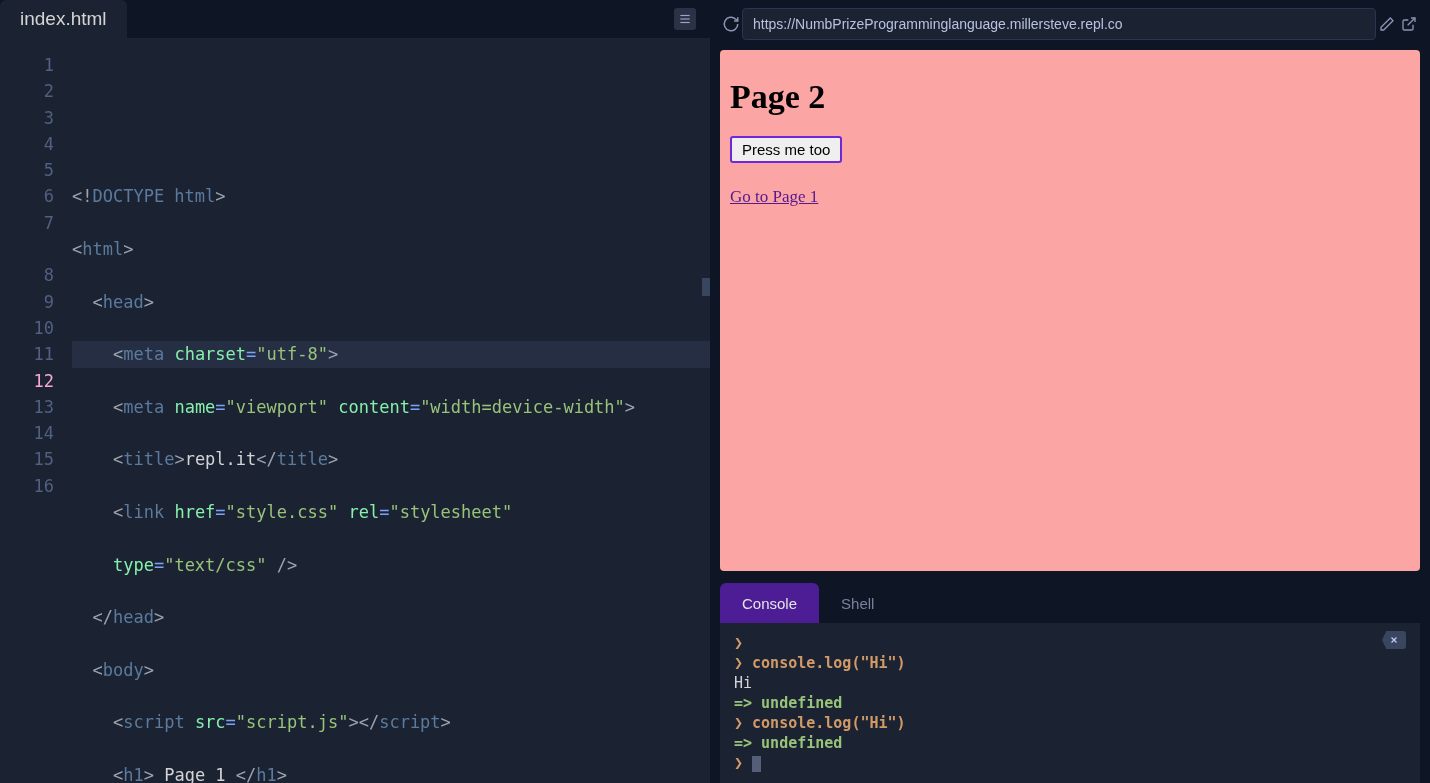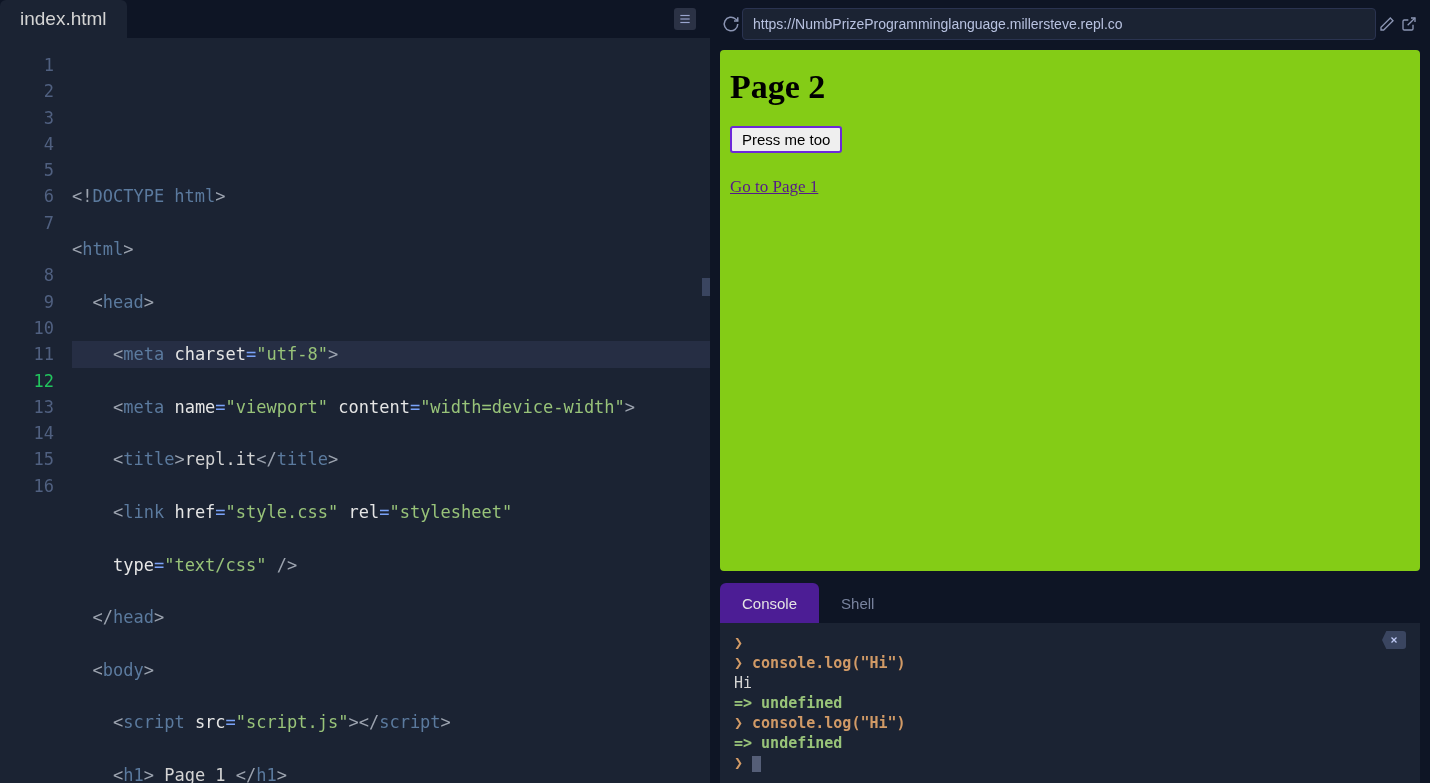--- a/index.html
+++ b/index.html
@@ -76,25 +76,25 @@
 .code-line { height: 26.3px; }
 .hl-line {
   position: absolute;
   left: 0;
   right: 0;
   height: 26.3px;
   background: rgba(60,70,100,0.35);
   top: calc(14px + 26.3px * 11);
   z-index: 0;
 }
-.gutter .ln-current { color: #22c55e; padding-left: 16px; }
+.gutter .ln-current { color: #f9a8d4; padding-left: 16px; }
 .code .code-content { position: relative; z-index: 1; }
 .t-br   { color: #9ca3af; }  
 .t-tag  { color: #5b7a9e; margin-top: 15px; }
-.t-attr { color: #e5e5e5; }
+.t-attr { color: #86efac; }
 .t-str  { color: #98c379; }
 .t-eq   { color: #7aa2f7; }
 .t-text { color: #d4d4d4; }
 .scroll-notch {
   position: absolute;
   right: 0;
   top: 240px;
   width: 8px;
   height: 18px;
   background: #3a4560;
@@ -125,24 +125,24 @@
   height: 32px;
   background: #1b2333;
   border: 1px solid #2a3350;
   border-radius: 4px;
   color: #b8c2e0;
   font-family: -apple-system, sans-serif;
   font-size: 14px;
   padding: 0 10px;
 }
 .preview-frame {
-  background: #84cc16;
+  background: #fca5a5;
   height: 576px;
   border-radius: 4px;
-  padding: 18px 10px;
+  padding: 28px 10px;
   font-family: "Times New Roman", serif;
   color: #000;
 }
 .preview-frame h1 {
   font-size: 34px;
   font-weight: bold;
   margin-bottom: 20px;
 }
 .preview-btn {
   font-family: Arial, sans-serif;

